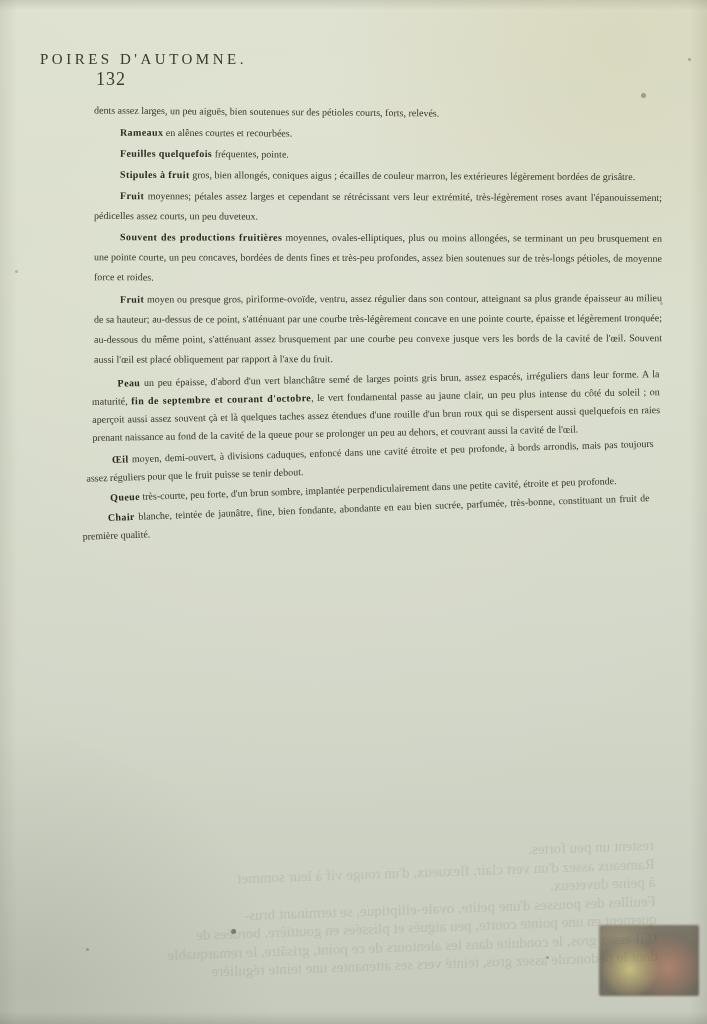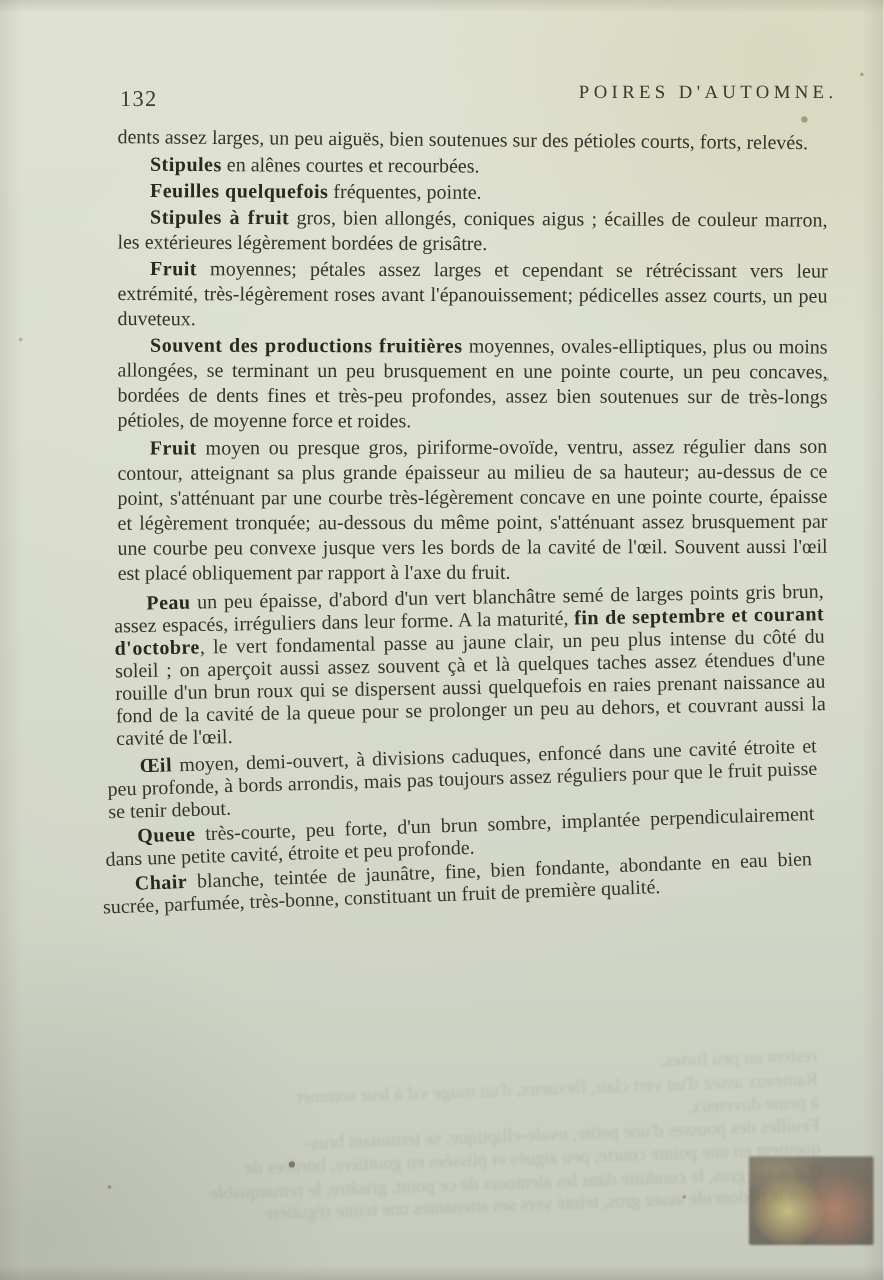--- a/index.html
+++ b/index.html
@@ -17,27 +17,27 @@
       linear-gradient(90deg, rgba(80,80,60,0.10), transparent 2.5%, transparent 97.5%, rgba(80,80,60,0.12)),
       linear-gradient(180deg, rgba(70,70,52,0.14), transparent 1%, transparent 98.8%, rgba(70,70,52,0.18)),
       radial-gradient(120% 80% at 45% 32%, rgba(255,255,255,0.10), transparent 65%),
       linear-gradient(180deg, #dee1cf 0%, #d9ddcb 35%, #d2d6c7 68%, #cbcfc1 88%, #c6cabd 100%);
   }
   .pagenum {
     position: absolute; left: 96px; top: 69px;
     font-size: 18px; color: #3f3c31; letter-spacing: 1px;
   }
   .title {
-    position: absolute; left: 40px; top: 66px; width: 630px;
-    text-align: right;
+    position: absolute; left: 40px; top: 51px; width: 630px;
+    text-align: left;
     font-size: 15px; letter-spacing: 3.5px; color: #3b382d;
   }
   .body-text {
     position: absolute; left: 94px; top: 103px; width: 568px;
-    color: #36342a; font-size: 16px;
+    color: #36342a; font-size: 10px;
   }
   .body-text p {
     margin: 0 0 1px 0;
     line-height: 20px;
     text-align: justify;
   }
   .body-text p.indent { text-indent: 26px; }
   .body-text p.compress { line-height: 18px; }
   .body-text b {
     font-weight: bold;
@@ -84,21 +84,21 @@
 <body>
 
 <div class="page" style="color: rgb(54, 52, 42);">
 
   <span class="pagenum">132</span>
 
   <span class="title">POIRES D'AUTOMNE.</span>
 
   <div class="body-text" id="body-text" style="color: rgb(54, 52, 42);">
       <p class="" style="transform: rotate(0.5deg) translateX(0px);"><span>dents assez larges, un peu aiguës, bien soutenues sur des pétioles courts, forts, relevés.</span></p>
-      <p class="indent" style="transform: rotate(0.3deg) translateX(0px);"><b>Stipules</b><span> en alênes courtes et recourbées.</span></p>
+      <p class="indent" style="transform: rotate(0.3deg) translateX(0px);"><b>Rameaux</b><span> en alênes courtes et recourbées.</span></p>
       <p class="indent" style="transform: rotate(0.3deg) translateX(0px);"><b>Feuilles quelquefois</b><span> fréquentes, pointe.</span></p>
       <p class="indent" style="transform: rotate(0.25deg) translateX(0px);"><b>Stipules à fruit</b><span> gros, bien allongés, coniques aigus ; écailles de couleur marron, les extérieures légèrement bordées de grisâtre.</span></p>
       <p class="indent" style="transform: rotate(0.2deg) translateX(0px);"><b>Fruit</b><span> moyennes; pétales assez larges et cependant se rétrécissant vers leur extrémité, très-légèrement roses avant l'épanouissement; pédicelles assez courts, un peu duveteux.</span></p>
       <p class="indent" style="transform: rotate(0.15deg) translateX(0px);"><b>Souvent des productions fruitières</b><span> moyennes, ovales-elliptiques, plus ou moins allongées, se terminant un peu brusquement en une pointe courte, un peu concaves, bordées de dents fines et très-peu profondes, assez bien soutenues sur de très-longs pétioles, de moyenne force et roides.</span></p>
       <p class="indent" style="transform: rotate(-0.15deg) translateX(0px);"><b>Fruit</b><span> moyen ou presque gros, piriforme-ovoïde, ventru, assez régulier dans son contour, atteignant sa plus grande épaisseur au milieu de sa hauteur; au-dessus de ce point, s'atténuant par une courbe très-légèrement concave en une pointe courte, épaisse et légèrement tronquée; au-dessous du même point, s'atténuant assez brusquement par une courbe peu convexe jusque vers les bords de la cavité de l'œil. Souvent aussi l'œil est placé obliquement par rapport à l'axe du fruit.</span></p>
       <p class="indent compress" style="transform: rotate(-1deg) translateX(-2px);"><b>Peau</b><span> un peu épaisse, d'abord d'un vert blanchâtre semé de larges points gris brun, assez espacés, irréguliers dans leur forme. A la maturité, </span><b>fin de septembre et courant d'octobre</b><span>, le vert fondamental passe au jaune clair, un peu plus intense du côté du soleil ; on aperçoit aussi assez souvent çà et là quelques taches assez étendues d'une rouille d'un brun roux qui se dispersent aussi quelquefois en raies prenant naissance au fond de la cavité de la queue pour se prolonger un peu au dehors, et couvrant aussi la cavité de l'œil.</span></p>
       <p class="indent compress" style="transform: rotate(-1.7deg) translateX(-8px);"><b>Œil</b><span> moyen, demi-ouvert, à divisions caduques, enfoncé dans une cavité étroite et peu profonde, à bords arrondis, mais pas toujours assez réguliers pour que le fruit puisse se tenir debout.</span></p>
       <p class="indent compress" style="transform: rotate(-1.9deg) translateX(-10px);"><b>Queue</b><span> très-courte, peu forte, d'un brun sombre, implantée perpendiculairement dans une petite cavité, étroite et peu profonde.</span></p>
       <p class="indent compress" style="transform: rotate(-2.1deg) translateX(-12px);"><b>Chair</b><span> blanche, teintée de jaunâtre, fine, bien fondante, abondante en eau bien sucrée, parfumée, très-bonne, constituant un fruit de première qualité.</span></p>
     </div>

